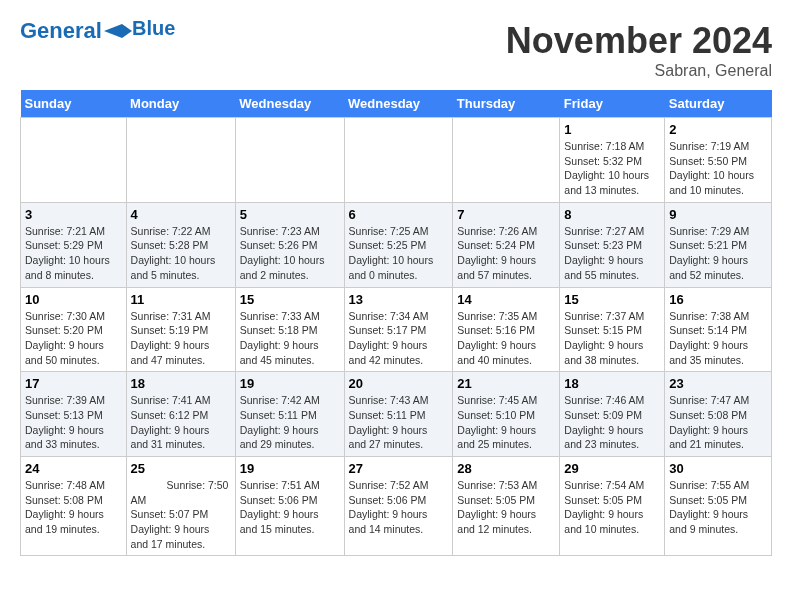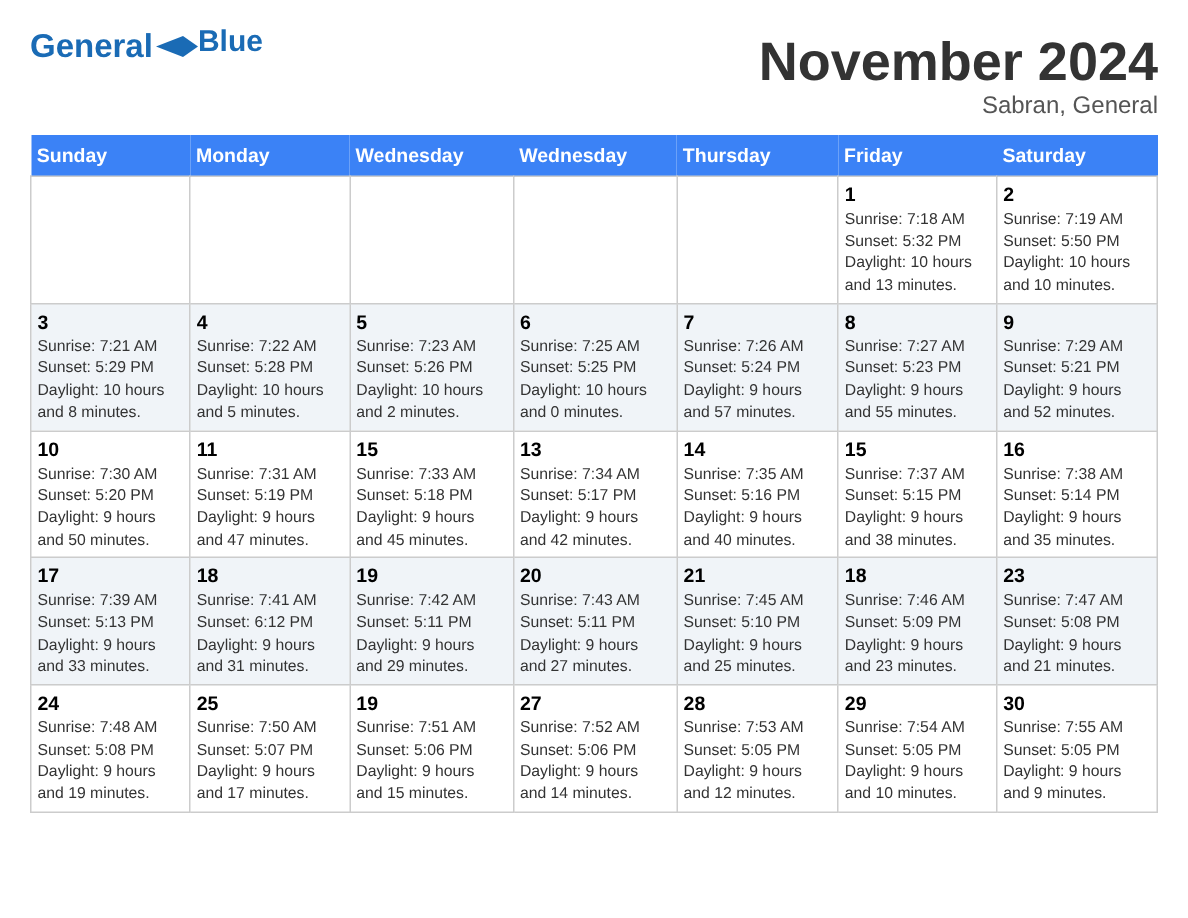--- a/index.html
+++ b/index.html
@@ -223,21 +223,21 @@
         <td><span class="day-number">23</span><span class="day-info" style="white-space: pre-line;">Sunrise: 7:47 AM
 Sunset: 5:08 PM
 Daylight: 9 hours
 and 21 minutes.</span></td>
       </tr>
       <tr>
         <td><span class="day-number">24</span><span class="day-info" style="white-space: pre-line;">Sunrise: 7:48 AM
 Sunset: 5:08 PM
 Daylight: 9 hours
 and 19 minutes.</span></td>
-        <td><span class="day-number">25</span><span class="day-info" style="white-space: pre-line;">Sunrise: 7:50 AM
+        <td><span class="day-number">25</span><span class="day-info" style="white-space: pre-line; margin-left: 36px;">Sunrise: 7:50 AM
 Sunset: 5:07 PM
 Daylight: 9 hours
 and 17 minutes.</span></td>
         <td><span class="day-number">19</span><span class="day-info" style="white-space: pre-line;">Sunrise: 7:51 AM
 Sunset: 5:06 PM
 Daylight: 9 hours
 and 15 minutes.</span></td>
         <td><span class="day-number">27</span><span class="day-info" style="white-space: pre-line;">Sunrise: 7:52 AM
 Sunset: 5:06 PM
 Daylight: 9 hours

